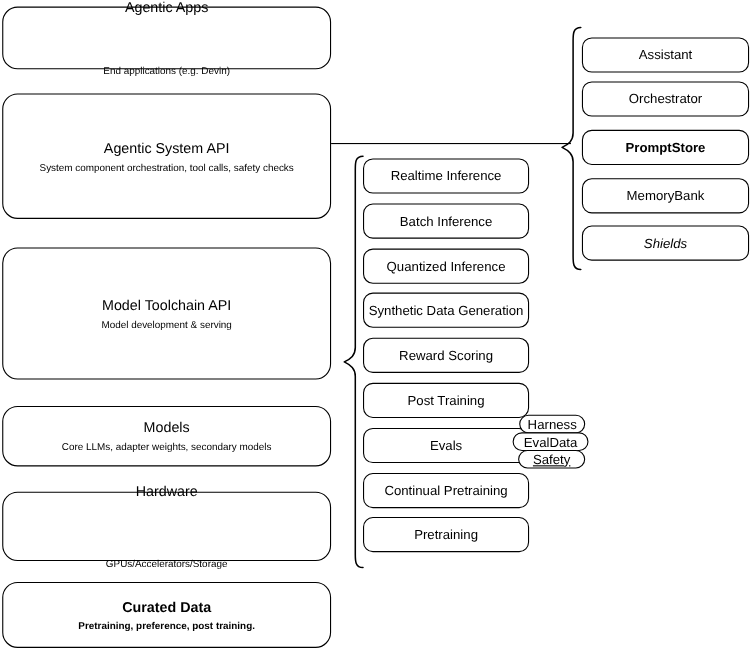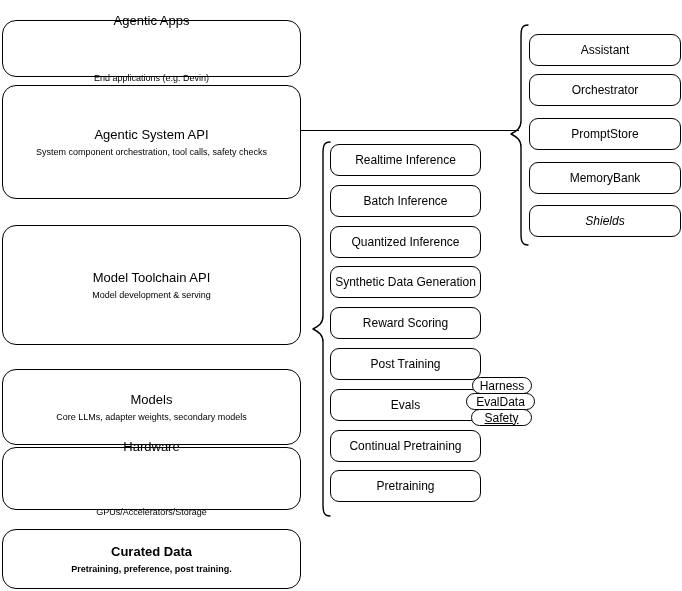--- a/index.html
+++ b/index.html
@@ -94,36 +94,36 @@
     position: absolute;
     pointer-events: none;
   }
   .brace svg { display: block; }
 </style>
 </head>
 <body>
 
 <div id="canvas">
 
-  <div class="node stack-box" style="top:20px;height:57px;gap:40px;">
+  <div class="node stack-box" style="top:6px;height:57px;gap:40px;">
     <div class="stack-title">Agentic Apps</div>
     <div class="stack-sub">End applications (e.g. Devin)</div>
   </div>
 
   <div class="node stack-box" style="top:85px;height:114px;">
     <div class="stack-title">Agentic System API</div>
     <div class="stack-sub">System component orchestration, tool calls, safety checks</div>
   </div>
 
   <div class="node stack-box" style="top:225px;height:120px;">
     <div class="stack-title">Model Toolchain API</div>
     <div class="stack-sub">Model development &amp; serving</div>
   </div>
 
-  <div class="node stack-box" style="top:369px;height:76px;">
+  <div class="node stack-box" style="top:369px;height:55px;">
     <div class="stack-title">Models</div>
     <div class="stack-sub">Core LLMs, adapter weights, secondary models</div>
   </div>
 
   <div class="node stack-box" style="top:447px;height:63px;gap:48px;">
     <div class="stack-title">Hardware</div>
     <div class="stack-sub">GPUs/Accelerators/Storage</div>
   </div>
 
   <div class="node stack-box" style="top:529px;height:60px;font-weight:bold;">
@@ -182,21 +182,21 @@
   <div class="pill" style="left:471px;top:409px;width:61px;text-decoration:underline;">
     <span>Safety</span>
   </div>
 
   <div class="node chip chip-right" style="top:34px;">
     <span>Assistant</span>
   </div>
   <div class="node chip chip-right" style="top:74px;">
     <span>Orchestrator</span>
   </div>
-  <div class="node chip chip-right" style="top:118px;">
+  <div class="node chip chip-right" style="top:118px;font-weight:bold;">
     <span>PromptStore</span>
   </div>
   <div class="node chip chip-right" style="top:162px;">
     <span>MemoryBank</span>
   </div>
   <div class="node chip chip-right" style="top:205px;font-style:italic;">
     <span>Shields</span>
   </div>
 
 </div>

